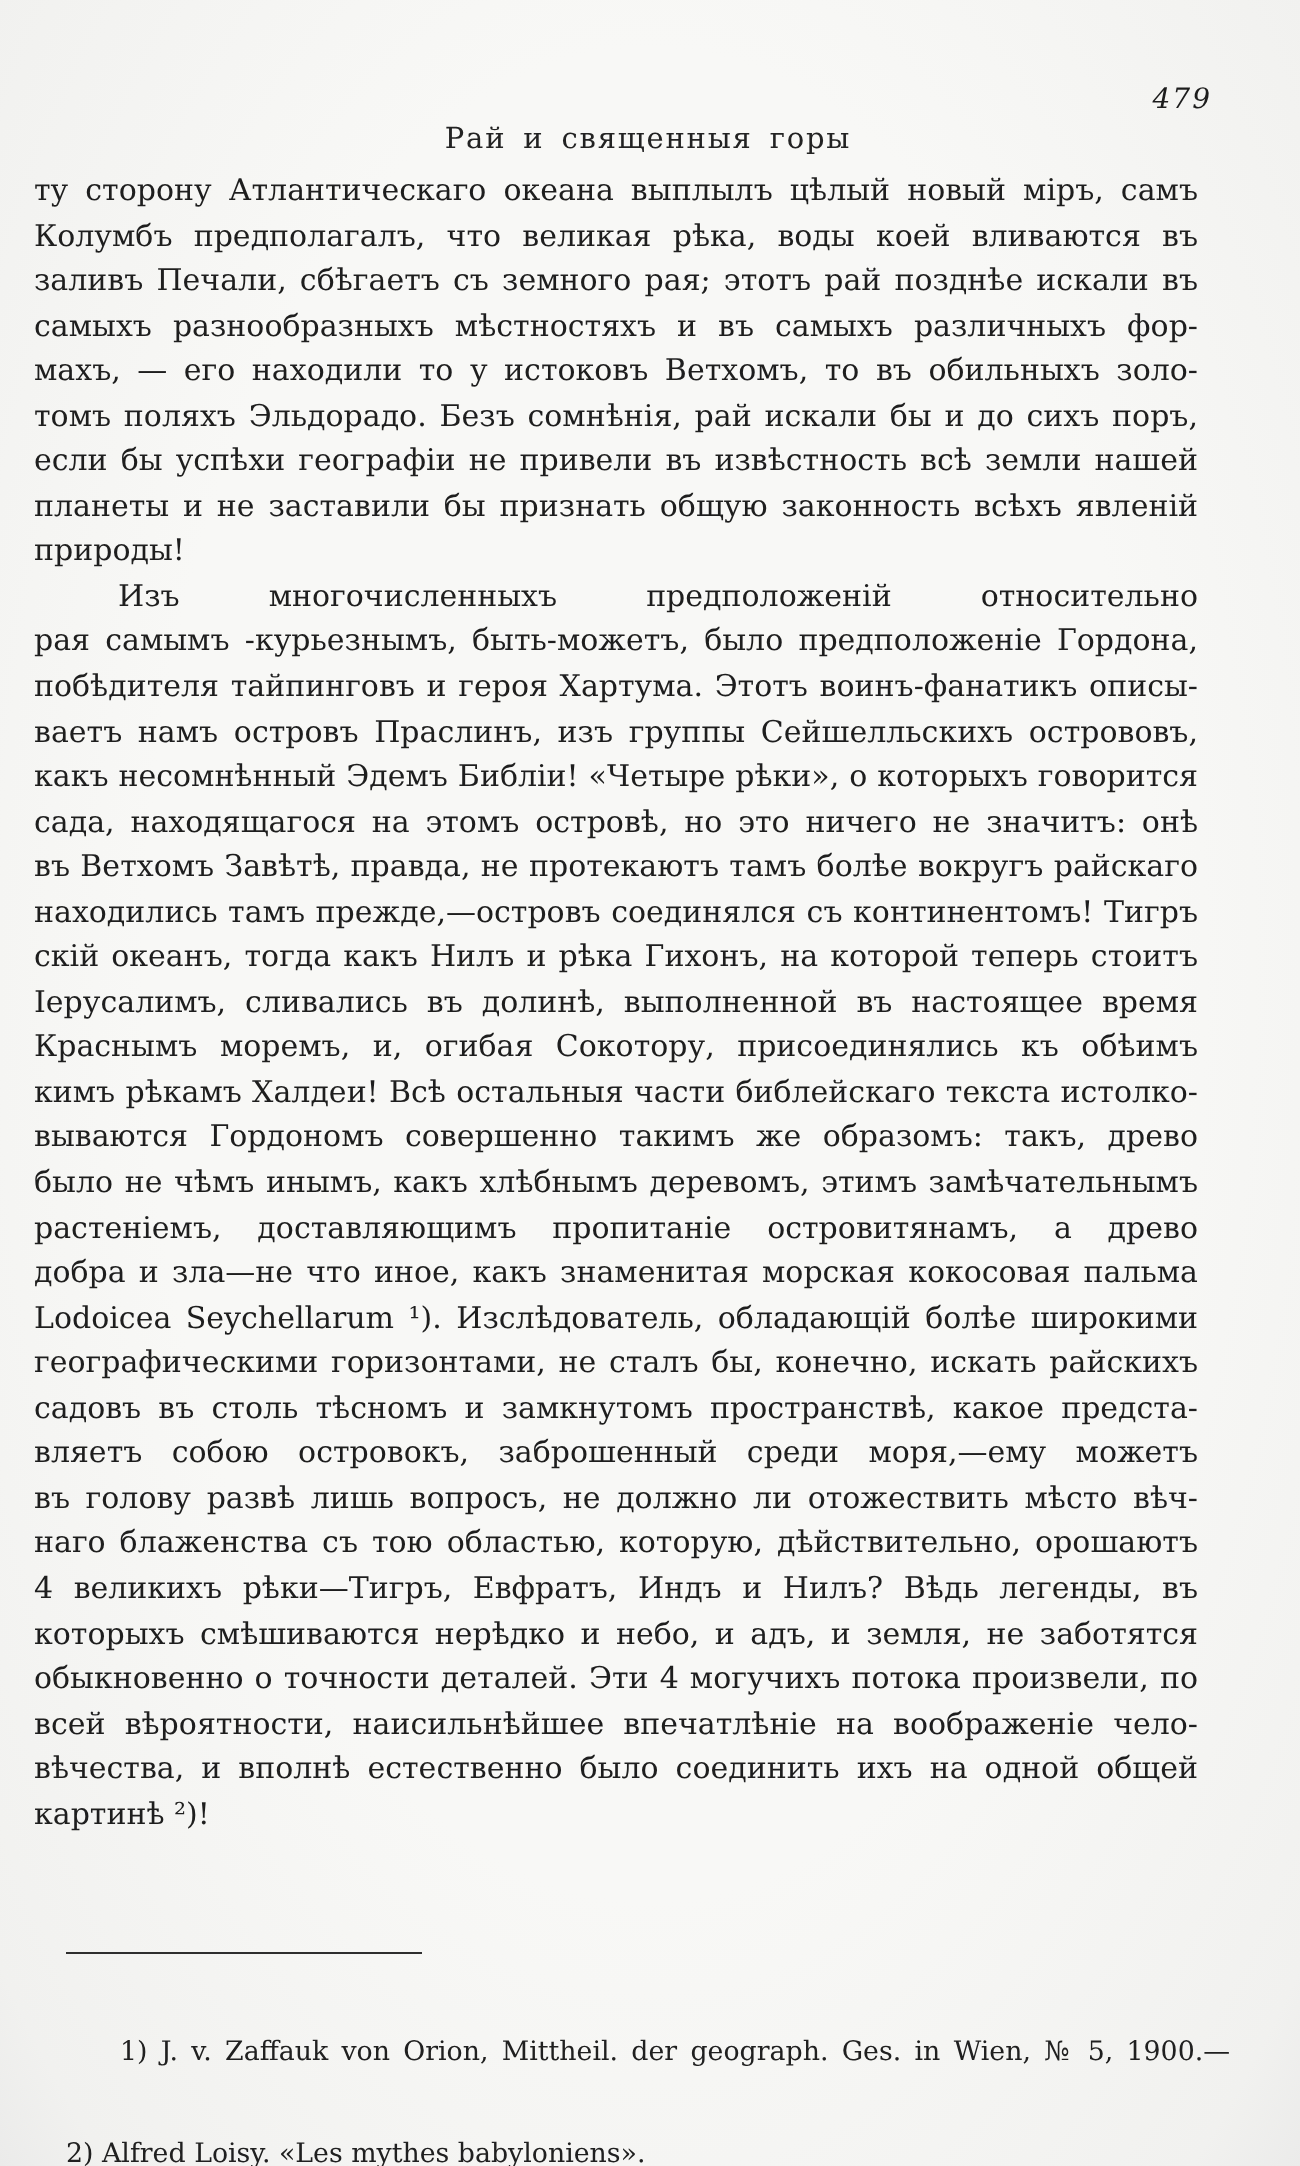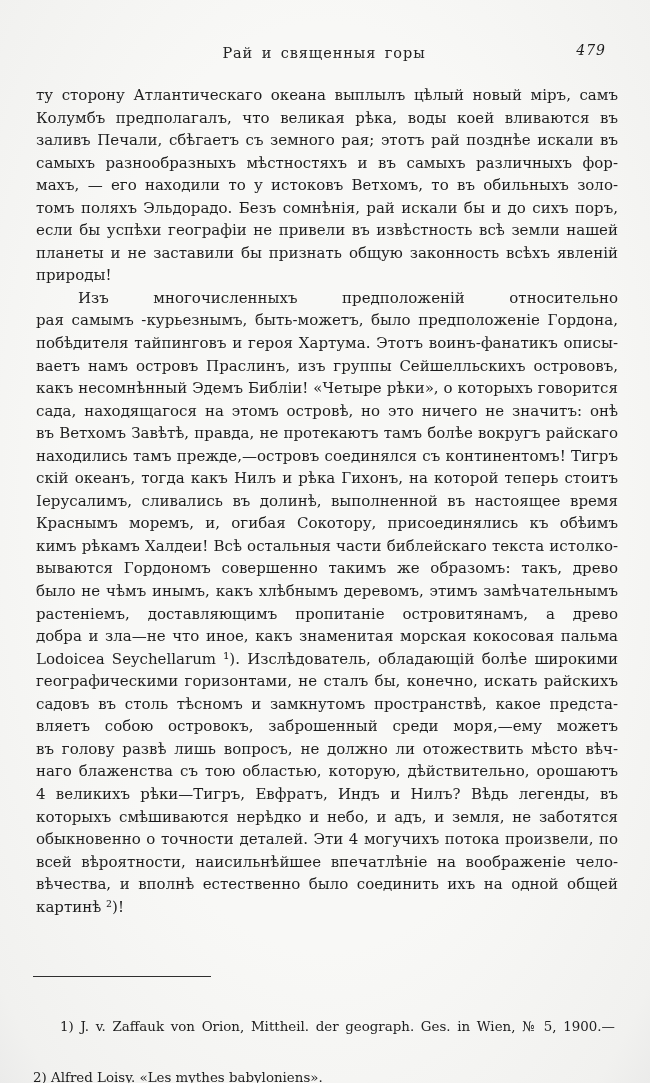--- a/index.html
+++ b/index.html
@@ -25,39 +25,39 @@
     top: 44px;
     left: 33px;
     width: 582px;
     height: 22px;
     font-size: 14.5px;
   }
   .running-title {
     position: absolute;
     left: 0;
     right: 0;
-    top: 1px;
+    top: 18px;
     text-align: center;
     letter-spacing: 0.9px;
     word-spacing: 3px;
     color: #232323;
   }
   .page-number {
     position: absolute;
     right: 9px;
     top: -2px;
     font-size: 14px;
     letter-spacing: 1px;
     color: #1c1c1c;
     font-style: italic;
   }
   .body-text {
     position: absolute;
     top: 84px;
-    left: 36px;
+    left: 17px;
     width: 582px;
     font-size: 15px;
     line-height: 22.55px;
     color: #1e1e1e;
   }
   .line {
     text-align: justify;
     text-align-last: justify;
     height: 22.55px;
     overflow: hidden;

